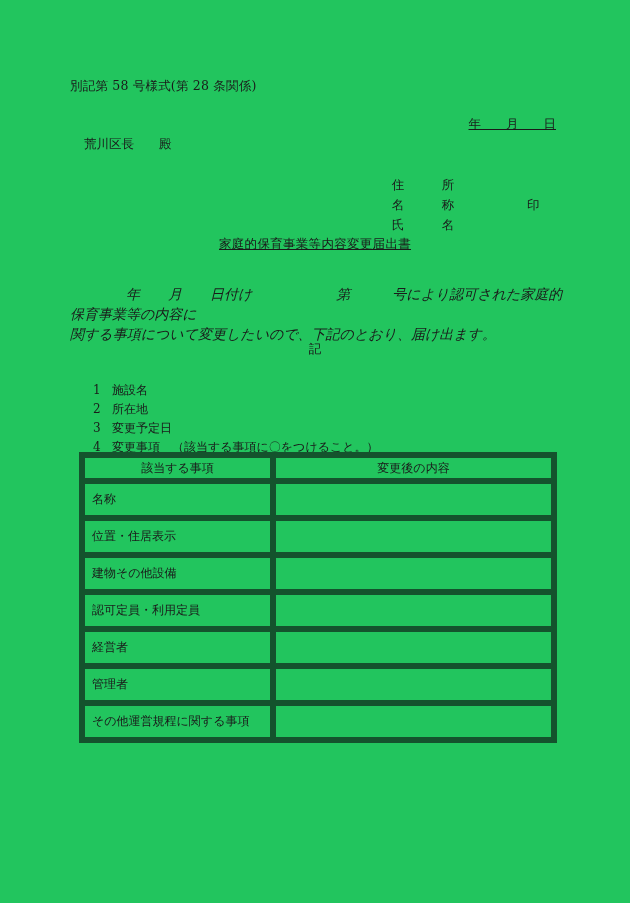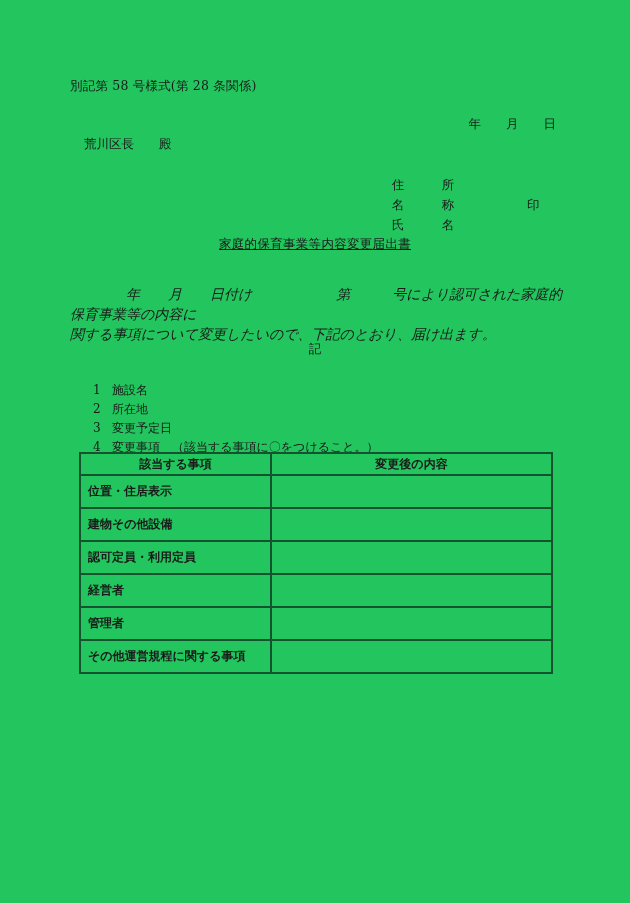--- a/index.html
+++ b/index.html
@@ -36,20 +36,21 @@
     letter-spacing: 0.2px;
   }
 
   
   #date-line {
     left: 0;
     top: 118px;
     width: 556px;
     text-align: right;
     font-size: 12.5px;
+    text-decoration: underline;
   }
 
   
   #addressee {
     left: 70px;
     top: 138px;
     font-size: 12.5px;
     margin-left: 14px;
   }
 
@@ -124,23 +125,23 @@
     top: 452px;
     width: 472px;
     border-collapse: collapse;
     table-layout: fixed;
     font-size: 12px;
   }
   #change-table col.c1 { width: 191px; }
   #change-table col.c2 { width: 281px; }
   #change-table th,
   #change-table td {
-    border: 2px solid #14532d;
+    border: 6px solid #14532d;
     padding: 0;
-    font-weight: bold;
+    font-weight: normal;
   }
   #change-table th {
     height: 20px;
     text-align: center;
     vertical-align: middle;
     font-size: 12px;
   }
   #change-table td.label-cell {
     height: 31px;
     text-align: left;
@@ -208,20 +209,24 @@
         <col class="c2">
       </colgroup>
     <thead>
       <tr>
         <th>該当する事項</th>
         <th>変更後の内容</th>
       </tr>
     </thead>
     <tbody>
       <tr>
+        <td class="label-cell">名称</td>
+        <td class="value-cell"></td>
+      </tr>
+      <tr>
         <td class="label-cell">位置・住居表示</td>
         <td class="value-cell"></td>
       </tr>
       <tr>
         <td class="label-cell">建物その他設備</td>
         <td class="value-cell"></td>
       </tr>
       <tr>
         <td class="label-cell">認可定員・利用定員</td>
         <td class="value-cell"></td>

